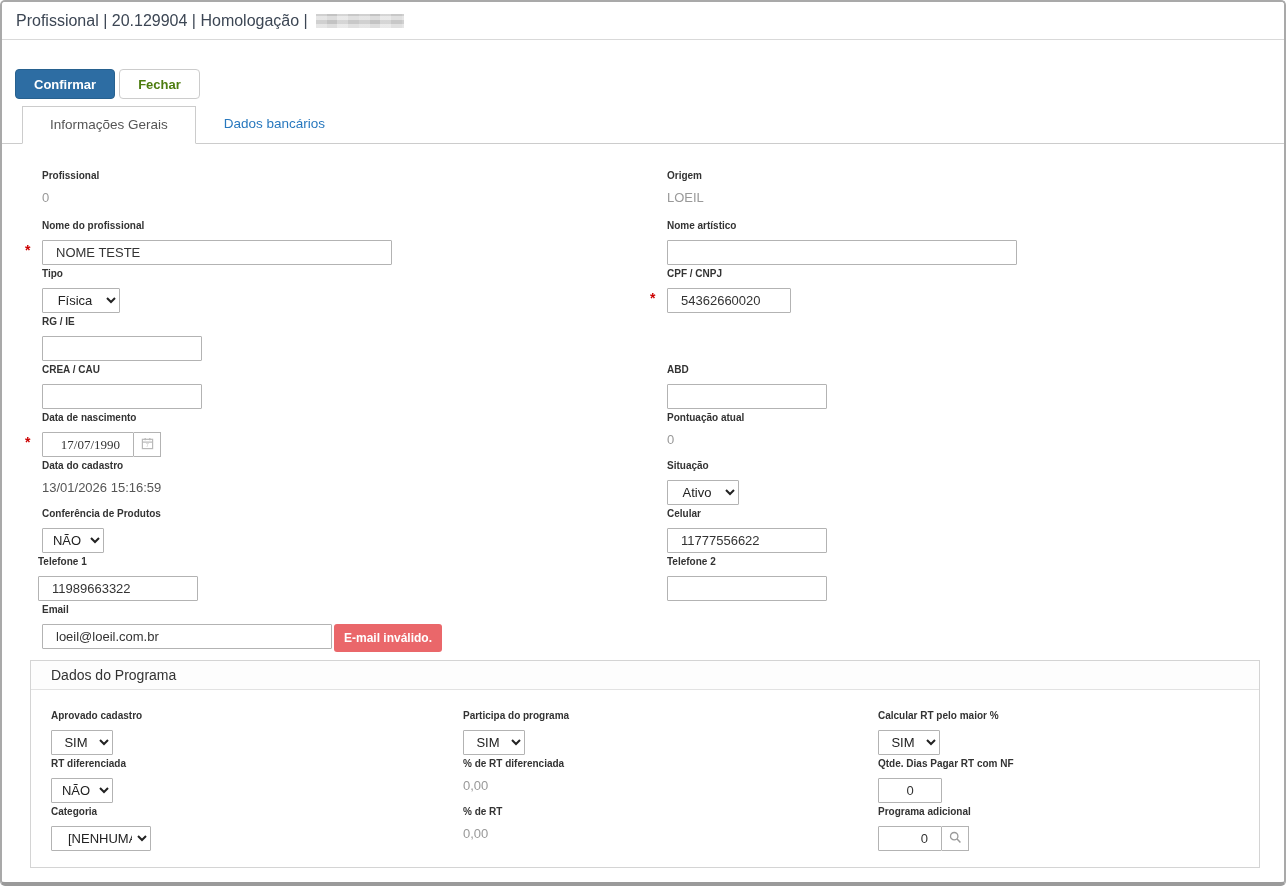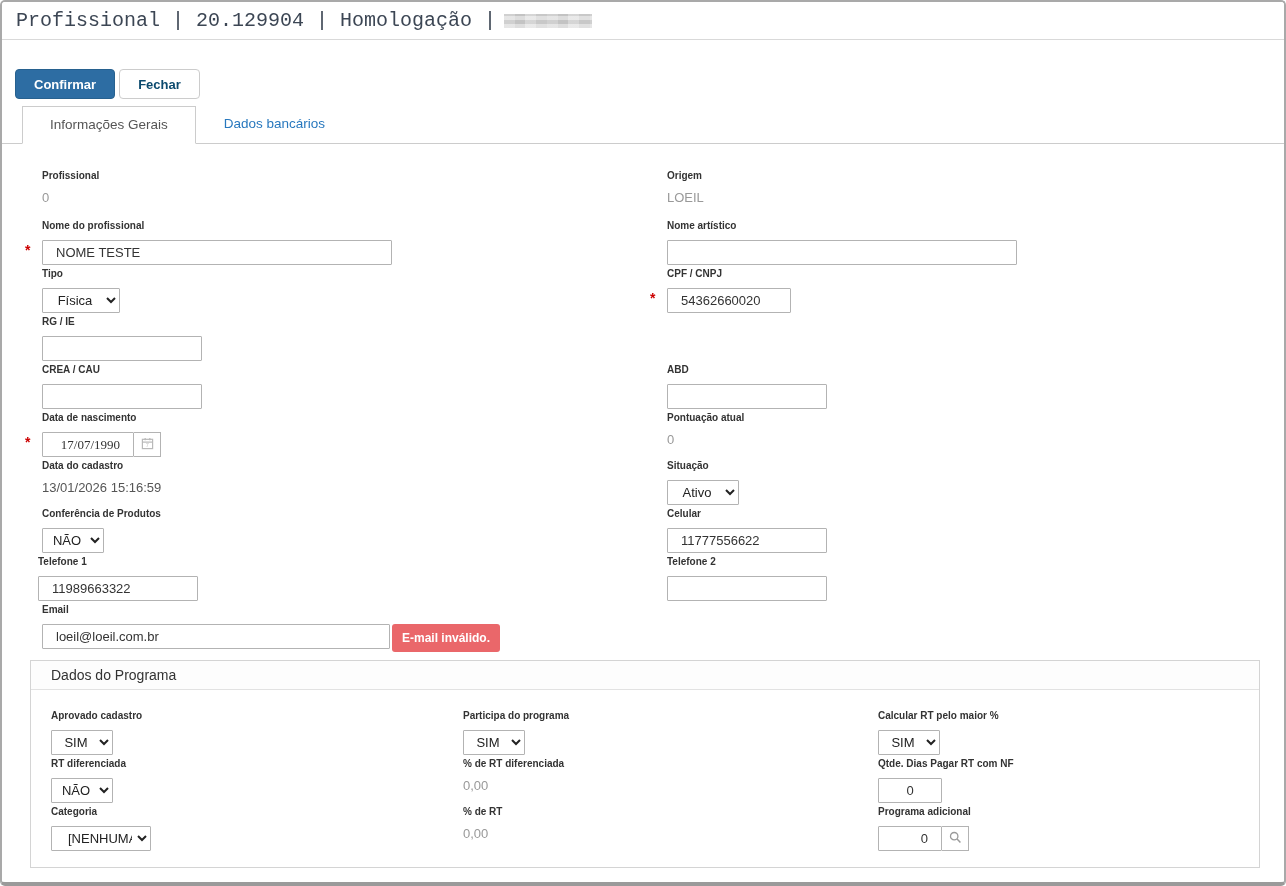--- a/index.html
+++ b/index.html
@@ -16,41 +16,41 @@
     overflow: hidden;
   }
 
   
   .header-bar {
     height: 38px;
     background: #fff;
     border-bottom: 1px solid #d9d9d9;
     display: flex; align-items: center;
     padding-left: 14px;
-    font-size: 20px; color: #3c4654; font-family: Liberation Mono, monospace;
+    font-size: 16px; color: #3c4654;
   }
   .redacted {
     display: inline-block;
     width: 88px; height: 14px;
     margin-left: 8px;
     background:
       repeating-linear-gradient(0deg, rgba(255,255,255,.35) 0 4px, rgba(0,0,0,.04) 4px 8px),
       repeating-linear-gradient(90deg, #d8d8d8 0 11px, #cbcbcb 11px 21px, #dedede 21px 32px, #d0d0d0 32px 43px);
   }
 
   
   .toolbar { margin: 29px 0 0 13px; display: flex; gap: 4px; }
   .btn {
     height: 30px; padding: 0 18px;
     font-family: "Liberation Sans", sans-serif;
     font-size: 13px; font-weight: bold;
     border-radius: 4px; cursor: pointer;
   }
   .btn-primary { background: #2d6da3; color: #fff; border: 1px solid #27618f; }
-  .btn-default { background: #fff; color: #0c4a6e; border: 1px solid #ccc; }
+  .btn-default { background: #fff; color: #4d7c0f; border: 1px solid #ccc; }
 
   
   .tabbar {
     margin-top: 7px;
     padding-left: 20px;
     border-bottom: 1px solid #ccc;
     display: flex; align-items: flex-end;
     height: 38px;
   }
   .tab {
@@ -211,21 +211,21 @@
     </select>
   </div>
 
   <div class="fg" style="left:36px; top:552px;">
     <span class="flabel">Telefone 1</span>
     <input class="tinput" style="width: 160px;" value="11989663322">
   </div>
 
   <div class="fg" style="left:40px; top:600px;">
     <span class="flabel">Email</span>
-    <input class="tinput" style="width: 348px;" value="loeil@loeil.com.br"><span class="error-badge">E-mail inválido.</span>
+    <input class="tinput" style="width: 290px;" value="loeil@loeil.com.br"><span class="error-badge">E-mail inválido.</span>
   </div>
 
   <div class="fg" style="left:665px; top:166px;">
     <span class="flabel">Origem</span>
     <div class="ro">LOEIL</div>
   </div>
 
   <div class="fg" style="left:665px; top:216px;">
     <span class="flabel">Nome artístico</span>
     <input class="tinput" style="width: 350px;" value="">

